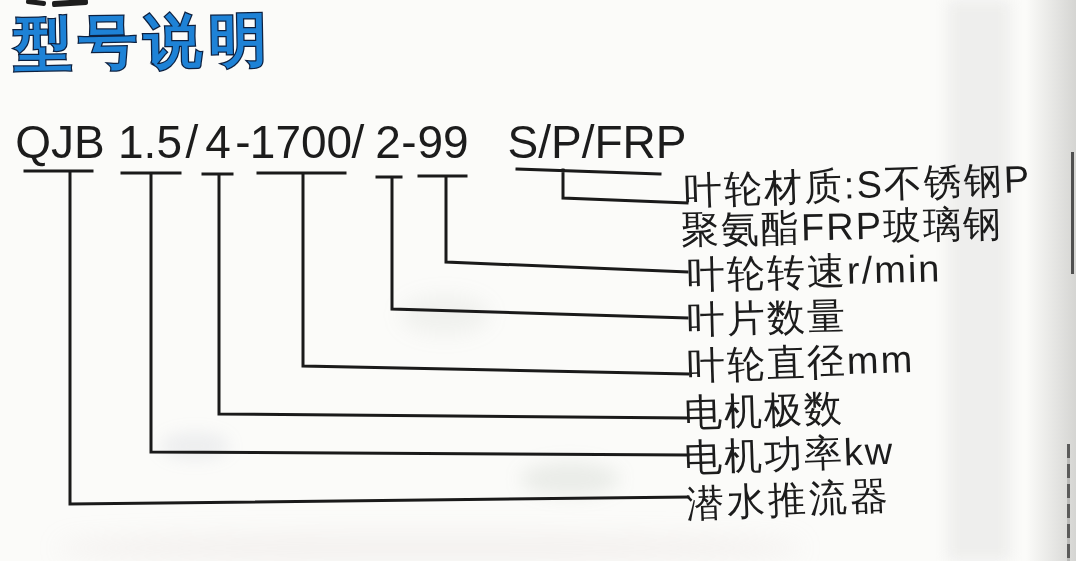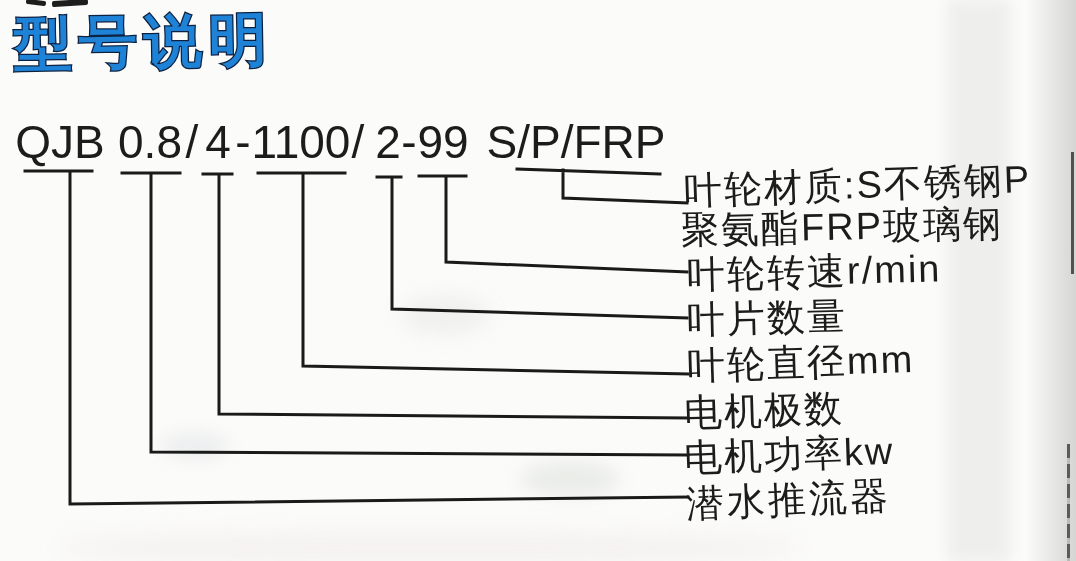--- a/index.html
+++ b/index.html
@@ -83,30 +83,30 @@
   <div class="corner-mark m2"></div>
   <div class="blob b1"></div>
   <div class="blob b2"></div>
   <div class="blob b3"></div>
   <div class="blob b4"></div>
 
   <div class="title">型号说明</div>
 
   <div class="model-line">
     <span class="seg" style="left:60px">QJB</span>
-    <span class="seg" style="left:150px">0.8</span>
+    <span class="seg" style="left:150px">1.5</span>
     <span class="seg" style="left:192px">/</span>
     <span class="seg" style="left:218px">4</span>
     <span class="seg" style="left:243px">-</span>
-    <span class="seg" style="left:301px">1100</span>
+    <span class="seg" style="left:301px">1700</span>
     <span class="seg" style="left:358px">/</span>
     <span class="seg" style="left:388px">2</span>
     <span class="seg" style="left:409px">-</span>
     <span class="seg" style="left:443px">99</span>
-    <span class="seg" style="left:576px">S/P/FRP</span>
+    <span class="seg" style="left:597px">S/P/FRP</span>
   </div>
 
   <svg class="lines" width="1076" height="561">
     <path d="M517 169 L660 174 M563 170 V198 L687 203"></path>
     <path d="M419 176 H466 M446 176 V262 L687 272"></path>
     <path d="M377 177 H401 M392 177 V309 L687 318"></path>
     <path d="M258 173 H345 M303 173 V366 L688 374"></path>
     <path d="M203 174 H232 M219 174 V414 L688 418"></path>
     <path d="M122 173 H180 M151 173 V452 L688 455"></path>
     <path d="M25 171 H92 M70 171 V504 L688 497"></path>

